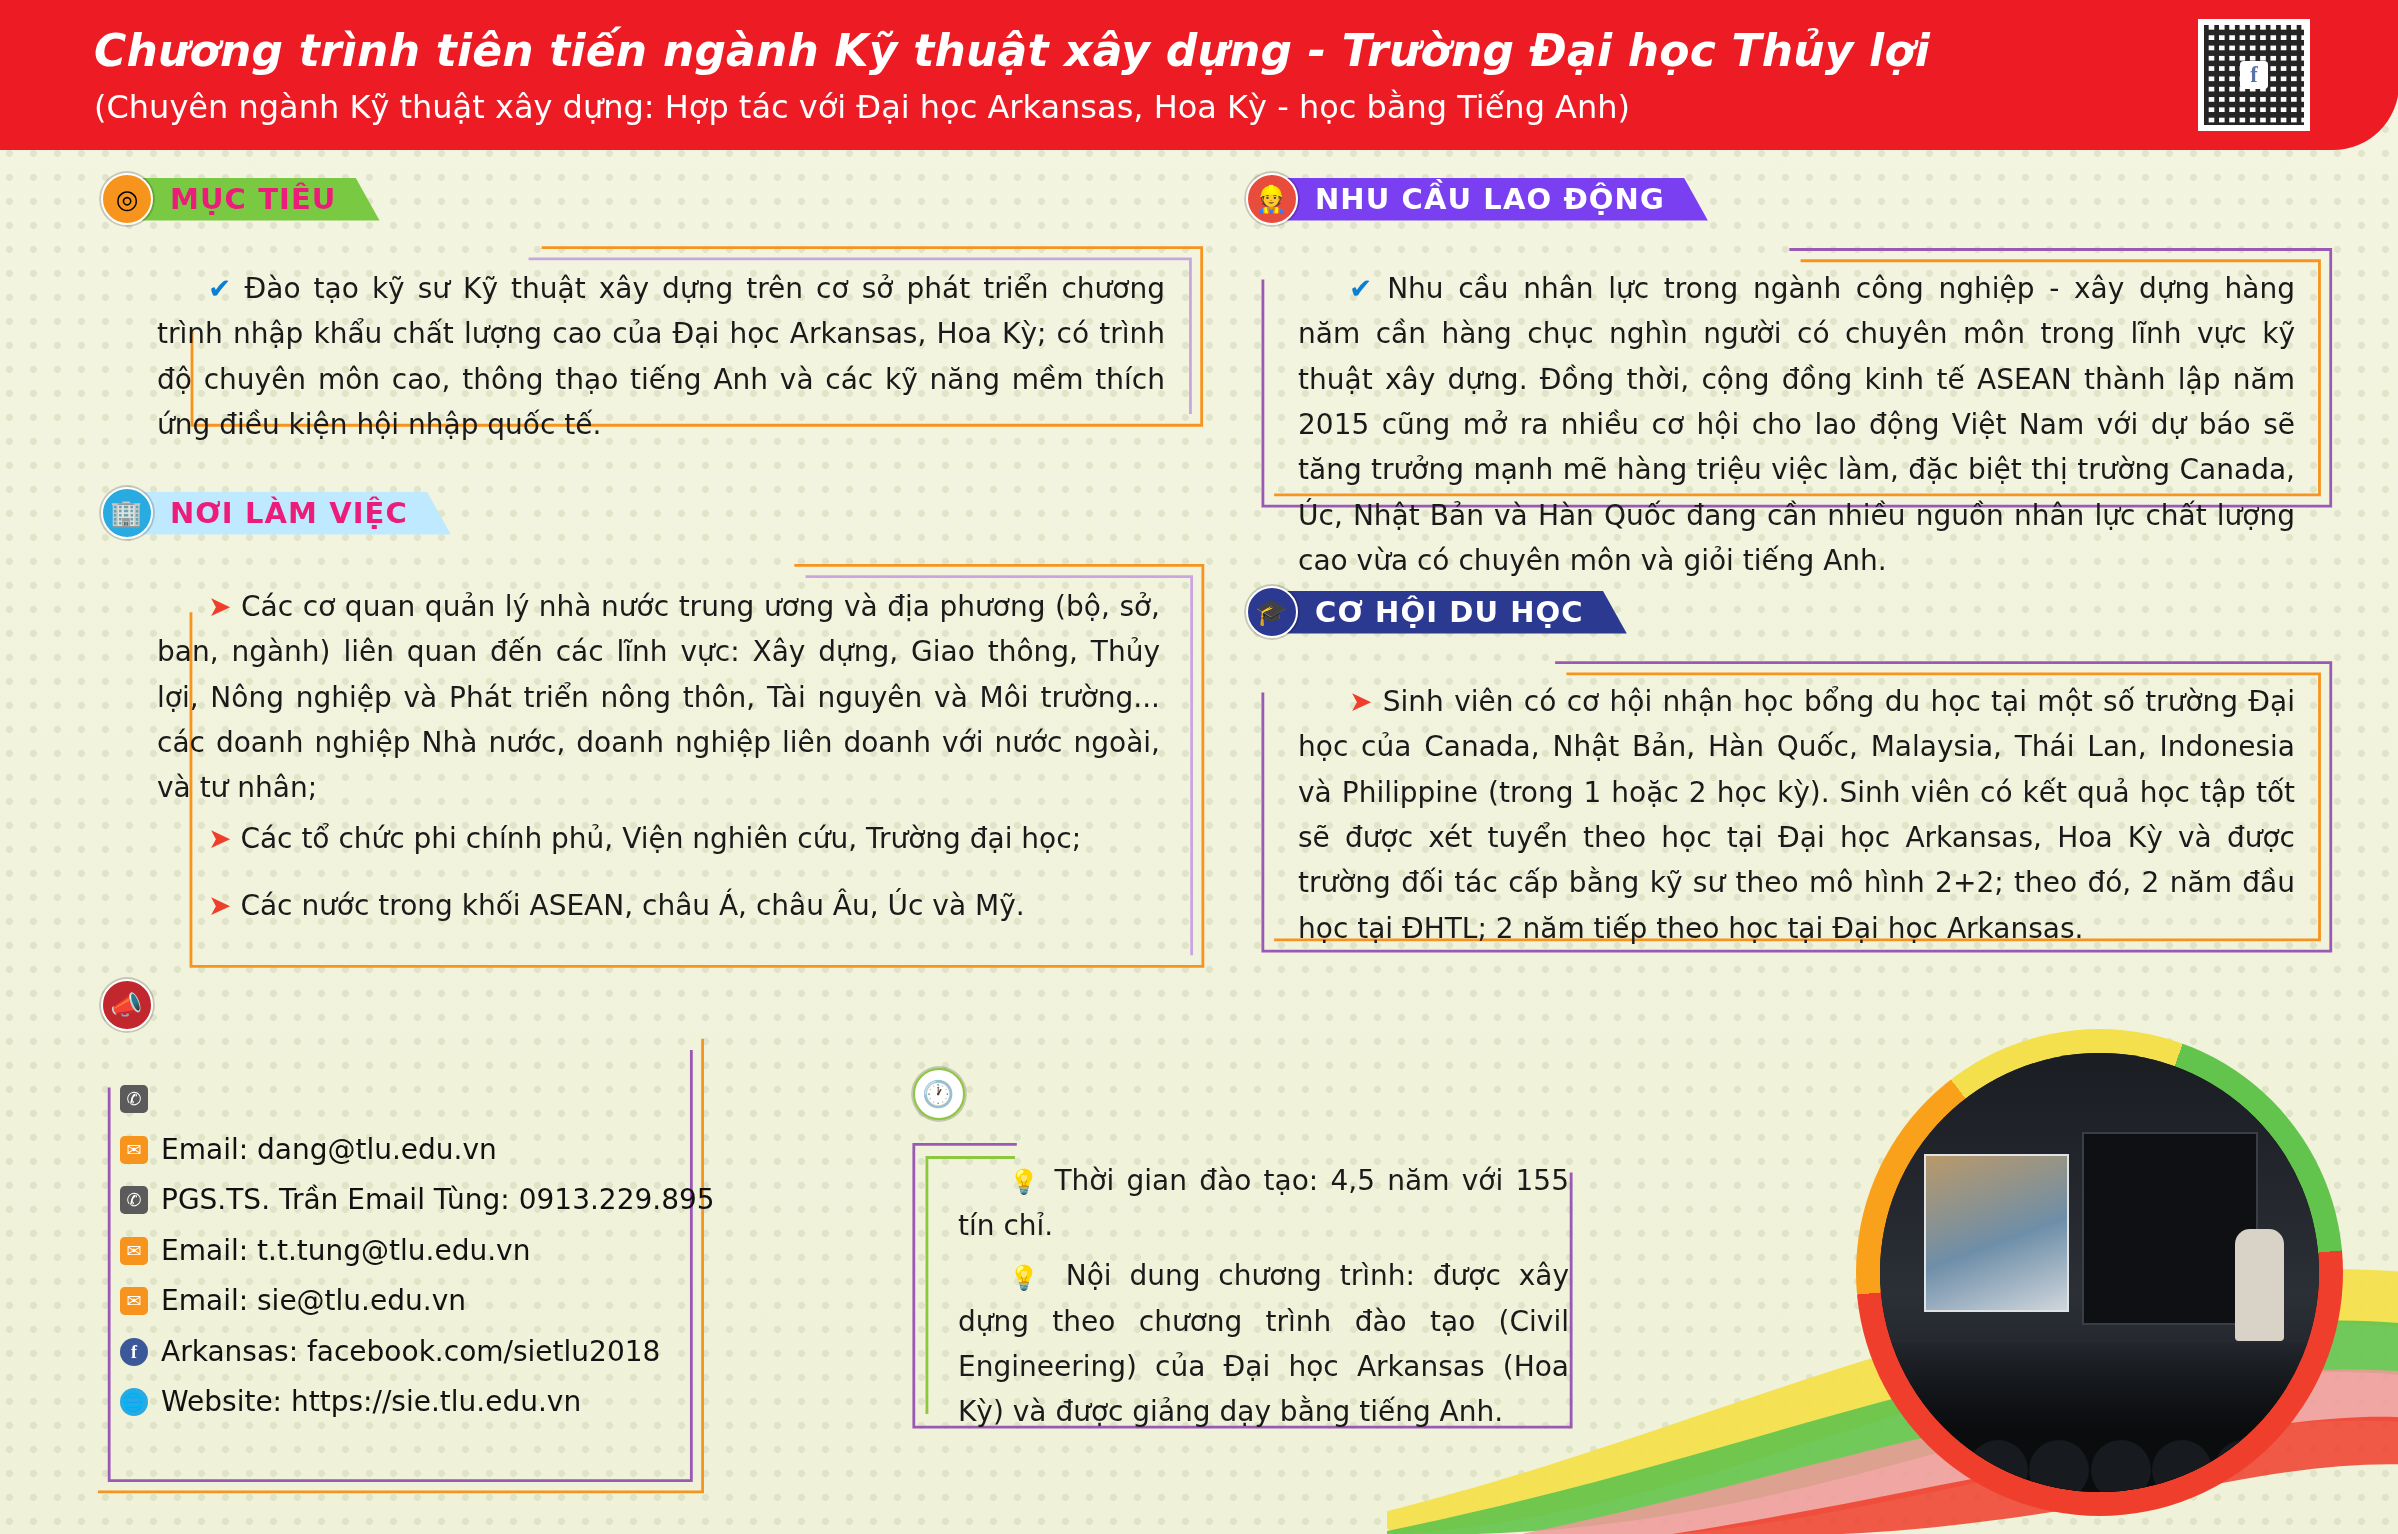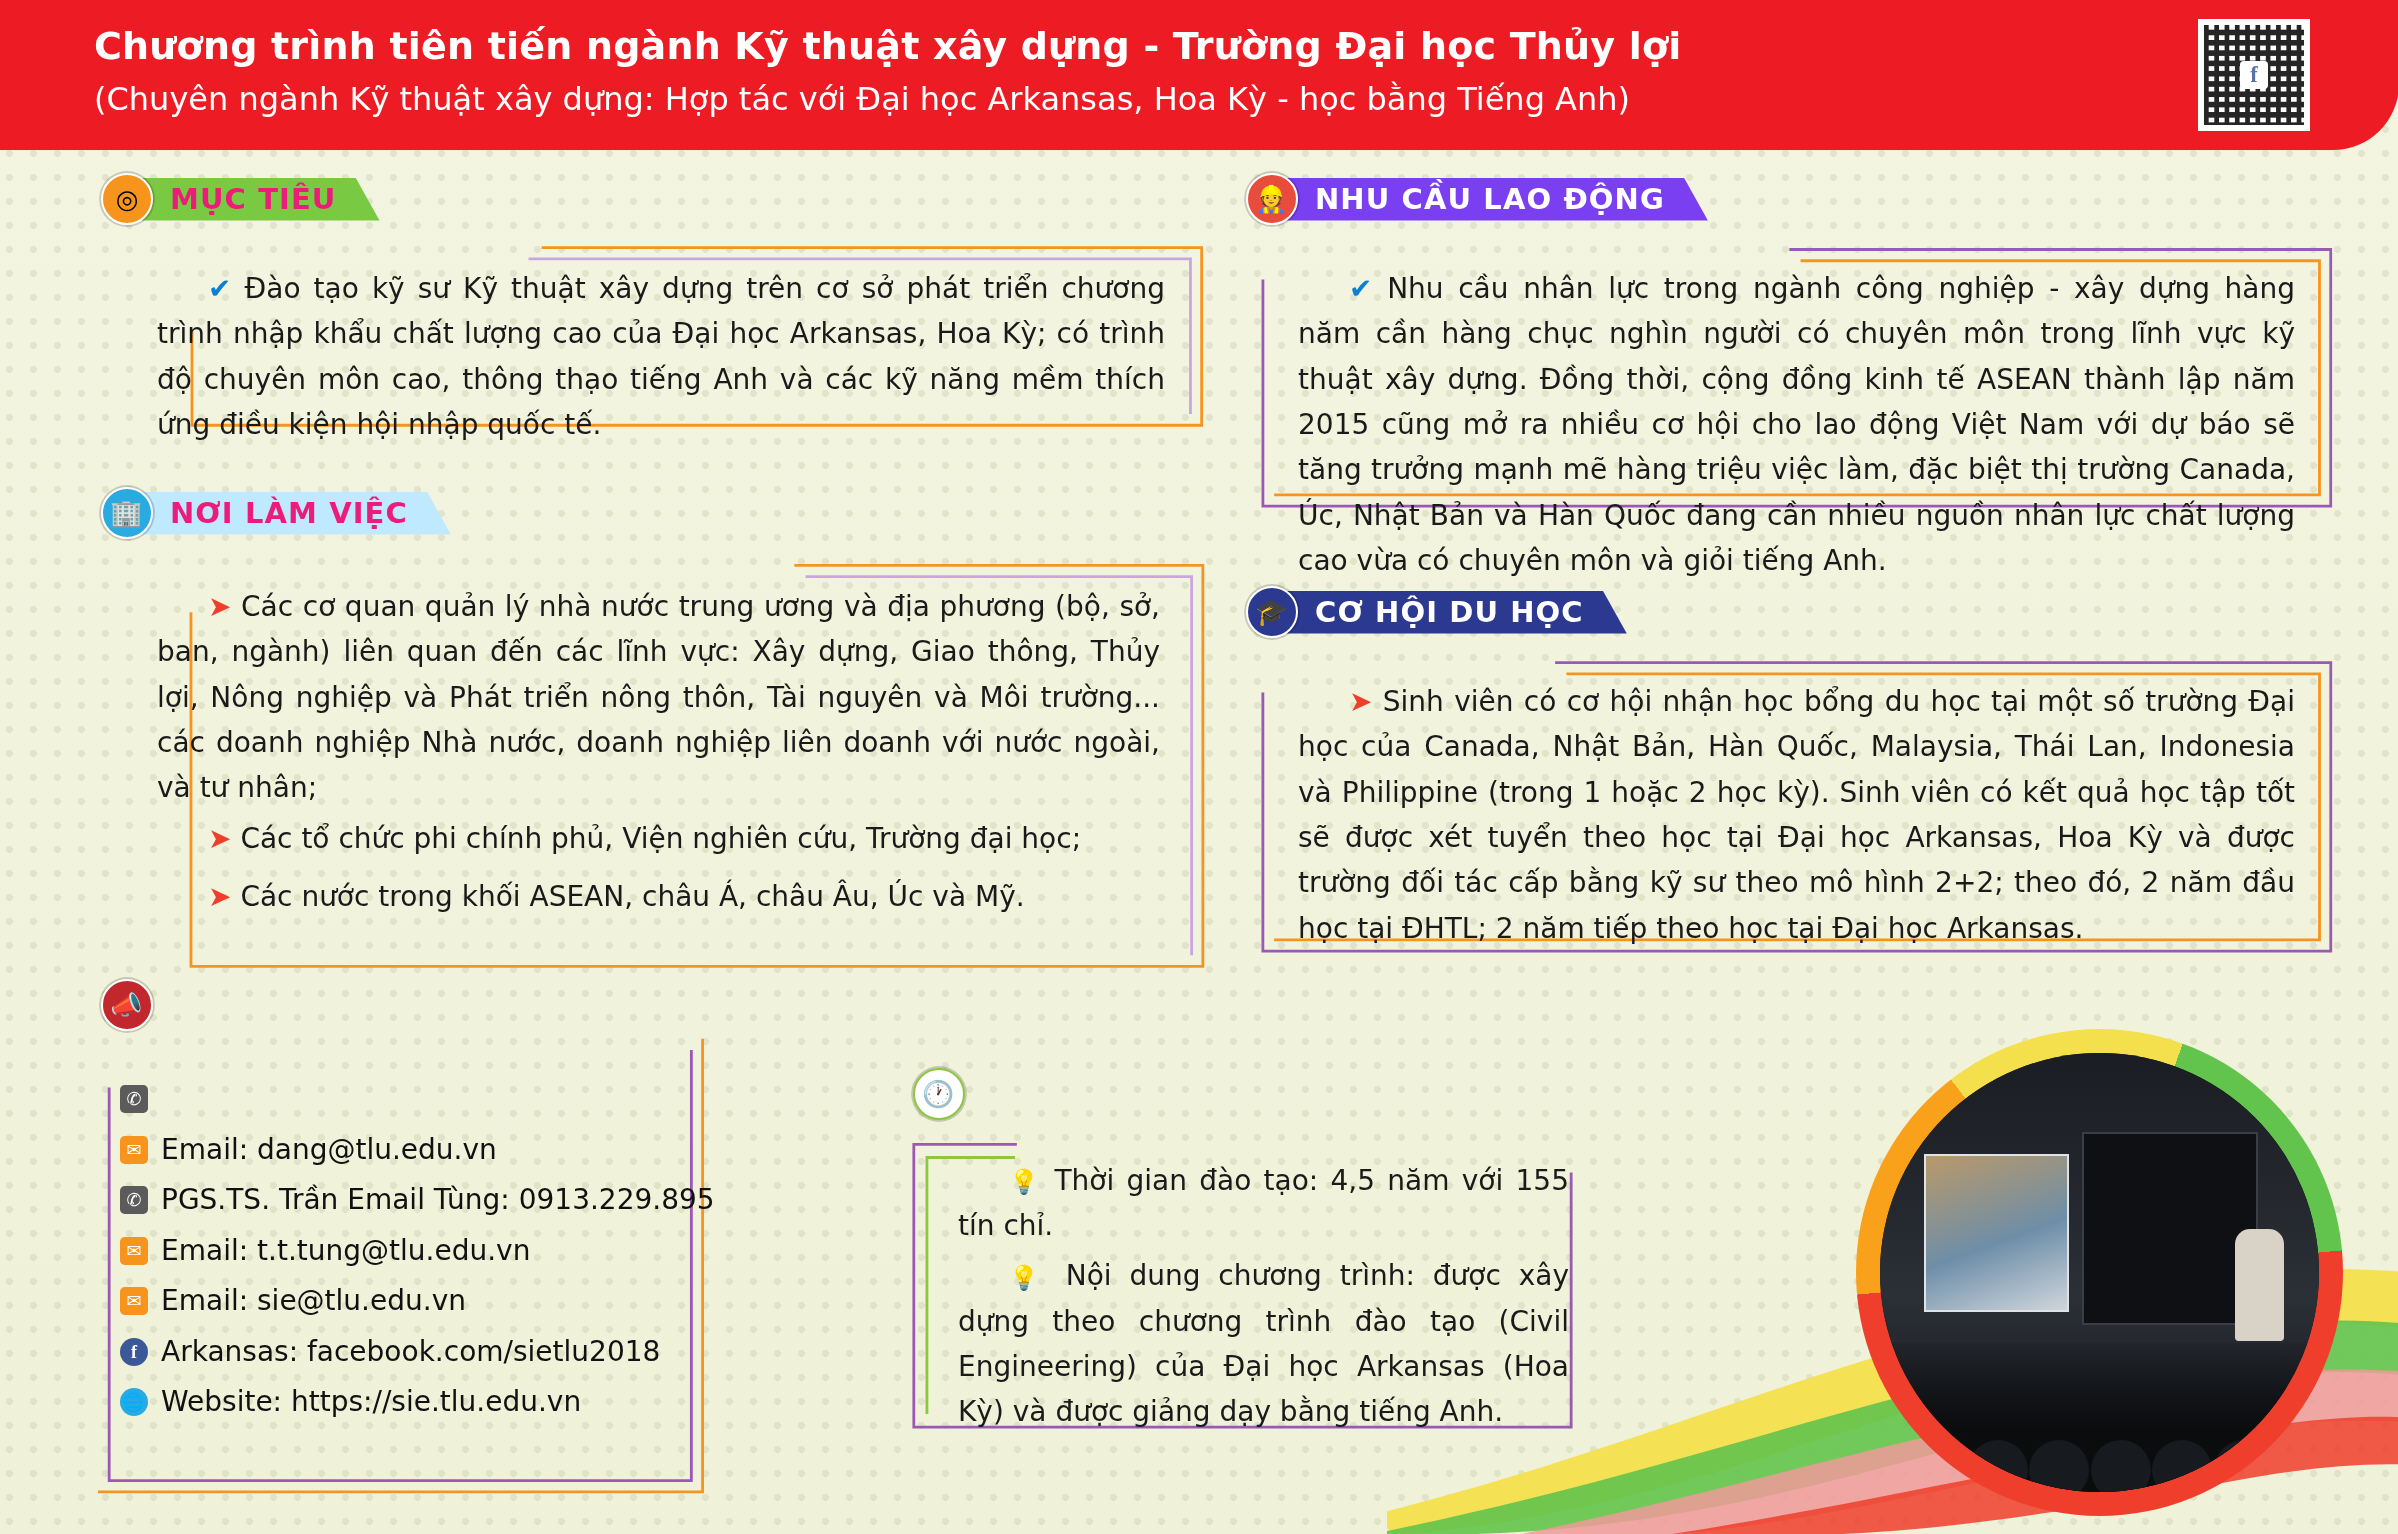--- a/index.html
+++ b/index.html
@@ -22,23 +22,24 @@
   .header {
     position: absolute; left: 0; top: 0;
     width: 2399px; height: 150px;
     background: #ed1c24;
     border-bottom-right-radius: 66px;
     border-bottom-left-radius: 0;
     color: #fff;
     padding: 22.5px 56px 0 94px;
   }
   .header h1 {
-    font-size: 38px; font-weight: bold; letter-spacing: 0.2px;
+    font-size: 44px; font-weight: bold; letter-spacing: 0.2px;
     font-family: "DejaVu Sans", sans-serif;
     line-height: 1.25;
+    font-style: italic;
   }
   .header h2 {
     font-size: 32px; font-weight: normal; margin-top: 9.4px;
     line-height: 1.25;
   }
   .qr {
     position: absolute; right: 89px; top: 19px;
     width: 112px; height: 112px; background: #fff; padding: 5.6px;
   }
   .qr .grid {
@@ -166,21 +167,21 @@
       </svg>
       <div class="btext" style="position:relative; padding:28px 56px 0 56px; width:1115px;">
         <p>
           <span class="arrow">➤</span>
           <span>Các cơ quan quản lý nhà nước trung ương và địa phương (bộ, sở, ban, ngành) liên quan đến các lĩnh vực: Xây dựng, Giao thông, Thủy lợi, Nông nghiệp và Phát triển nông thôn, Tài nguyên và Môi trường... các doanh nghiệp Nhà nước, doanh nghiệp liên doanh với nước ngoài, và tư nhân;</span>
         </p>
         <p style="margin-top:5.6px;">
           <span class="arrow">➤</span>
           <span>Các tổ chức phi chính phủ, Viện nghiên cứu, Trường đại học;</span>
         </p>
-        <p style="margin-top:12px;">
+        <p style="margin-top:21px;">
           <span class="arrow">➤</span>
           <span>Các nước trong khối ASEAN, châu Á, châu Âu, Úc và Mỹ.</span>
         </p>
       </div>
     </div>
   </div>
 
   <div class="block" style="left:101px; top:979px; width:843px;">
     <div class="badge">
       <div class="ico" style="background:#c1272d;">📣</div>

